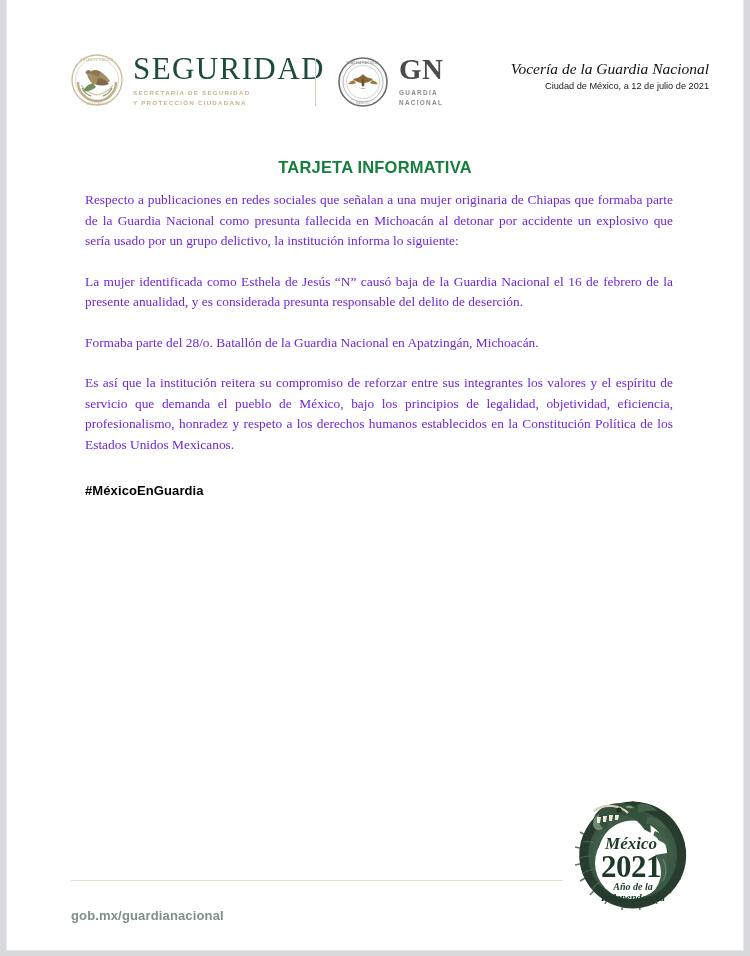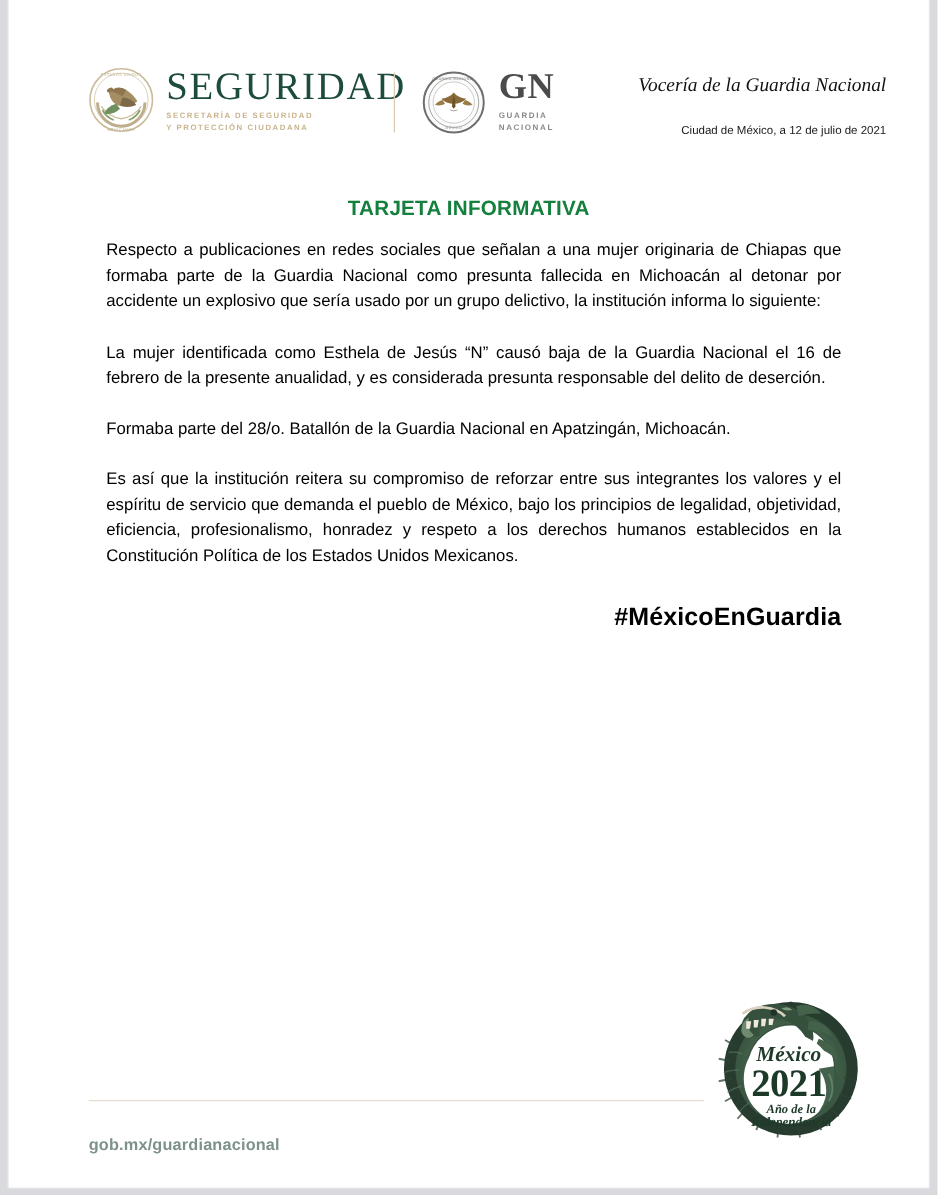--- a/index.html
+++ b/index.html
@@ -131,21 +131,21 @@
   .voceria-title {
     font-family: "Liberation Serif", serif;
     font-size: 15.5px;
     color: #111;
     line-height: 1.2;
     white-space: nowrap;
     font-style: italic;
   }
 
   .voceria-date {
-    margin-top: 20px;
+    margin-top: 2px;
     font-size: 9.2px;
     color: #1a1a1a;
     line-height: 1.2;
     white-space: nowrap;
   }
 
   
   .doc-title {
     position: absolute;
     left: 0;
@@ -162,28 +162,29 @@
     position: absolute;
     left: 78px;
     top: 190px;
     width: 588px;
   }
 
   .para {
     text-align: justify;
     font-size: 13.4px;
     line-height: 20.5px;
-    color: #000000;
+    color: #6d28d9;
     margin: 0 0 20px 0;
+    font-family: Liberation Serif, serif;
   }
 
   .hashtag {
     margin-top: 28px;
-    text-align: right;
-    font-size: 20px;
+    text-align: left;
+    font-size: 13px;
     font-weight: 700;
     color: #000;
     letter-spacing: 0.1px;
   }
 
   
   .footer-url {
     position: absolute;
     left: 64px;
     top: 908px;

